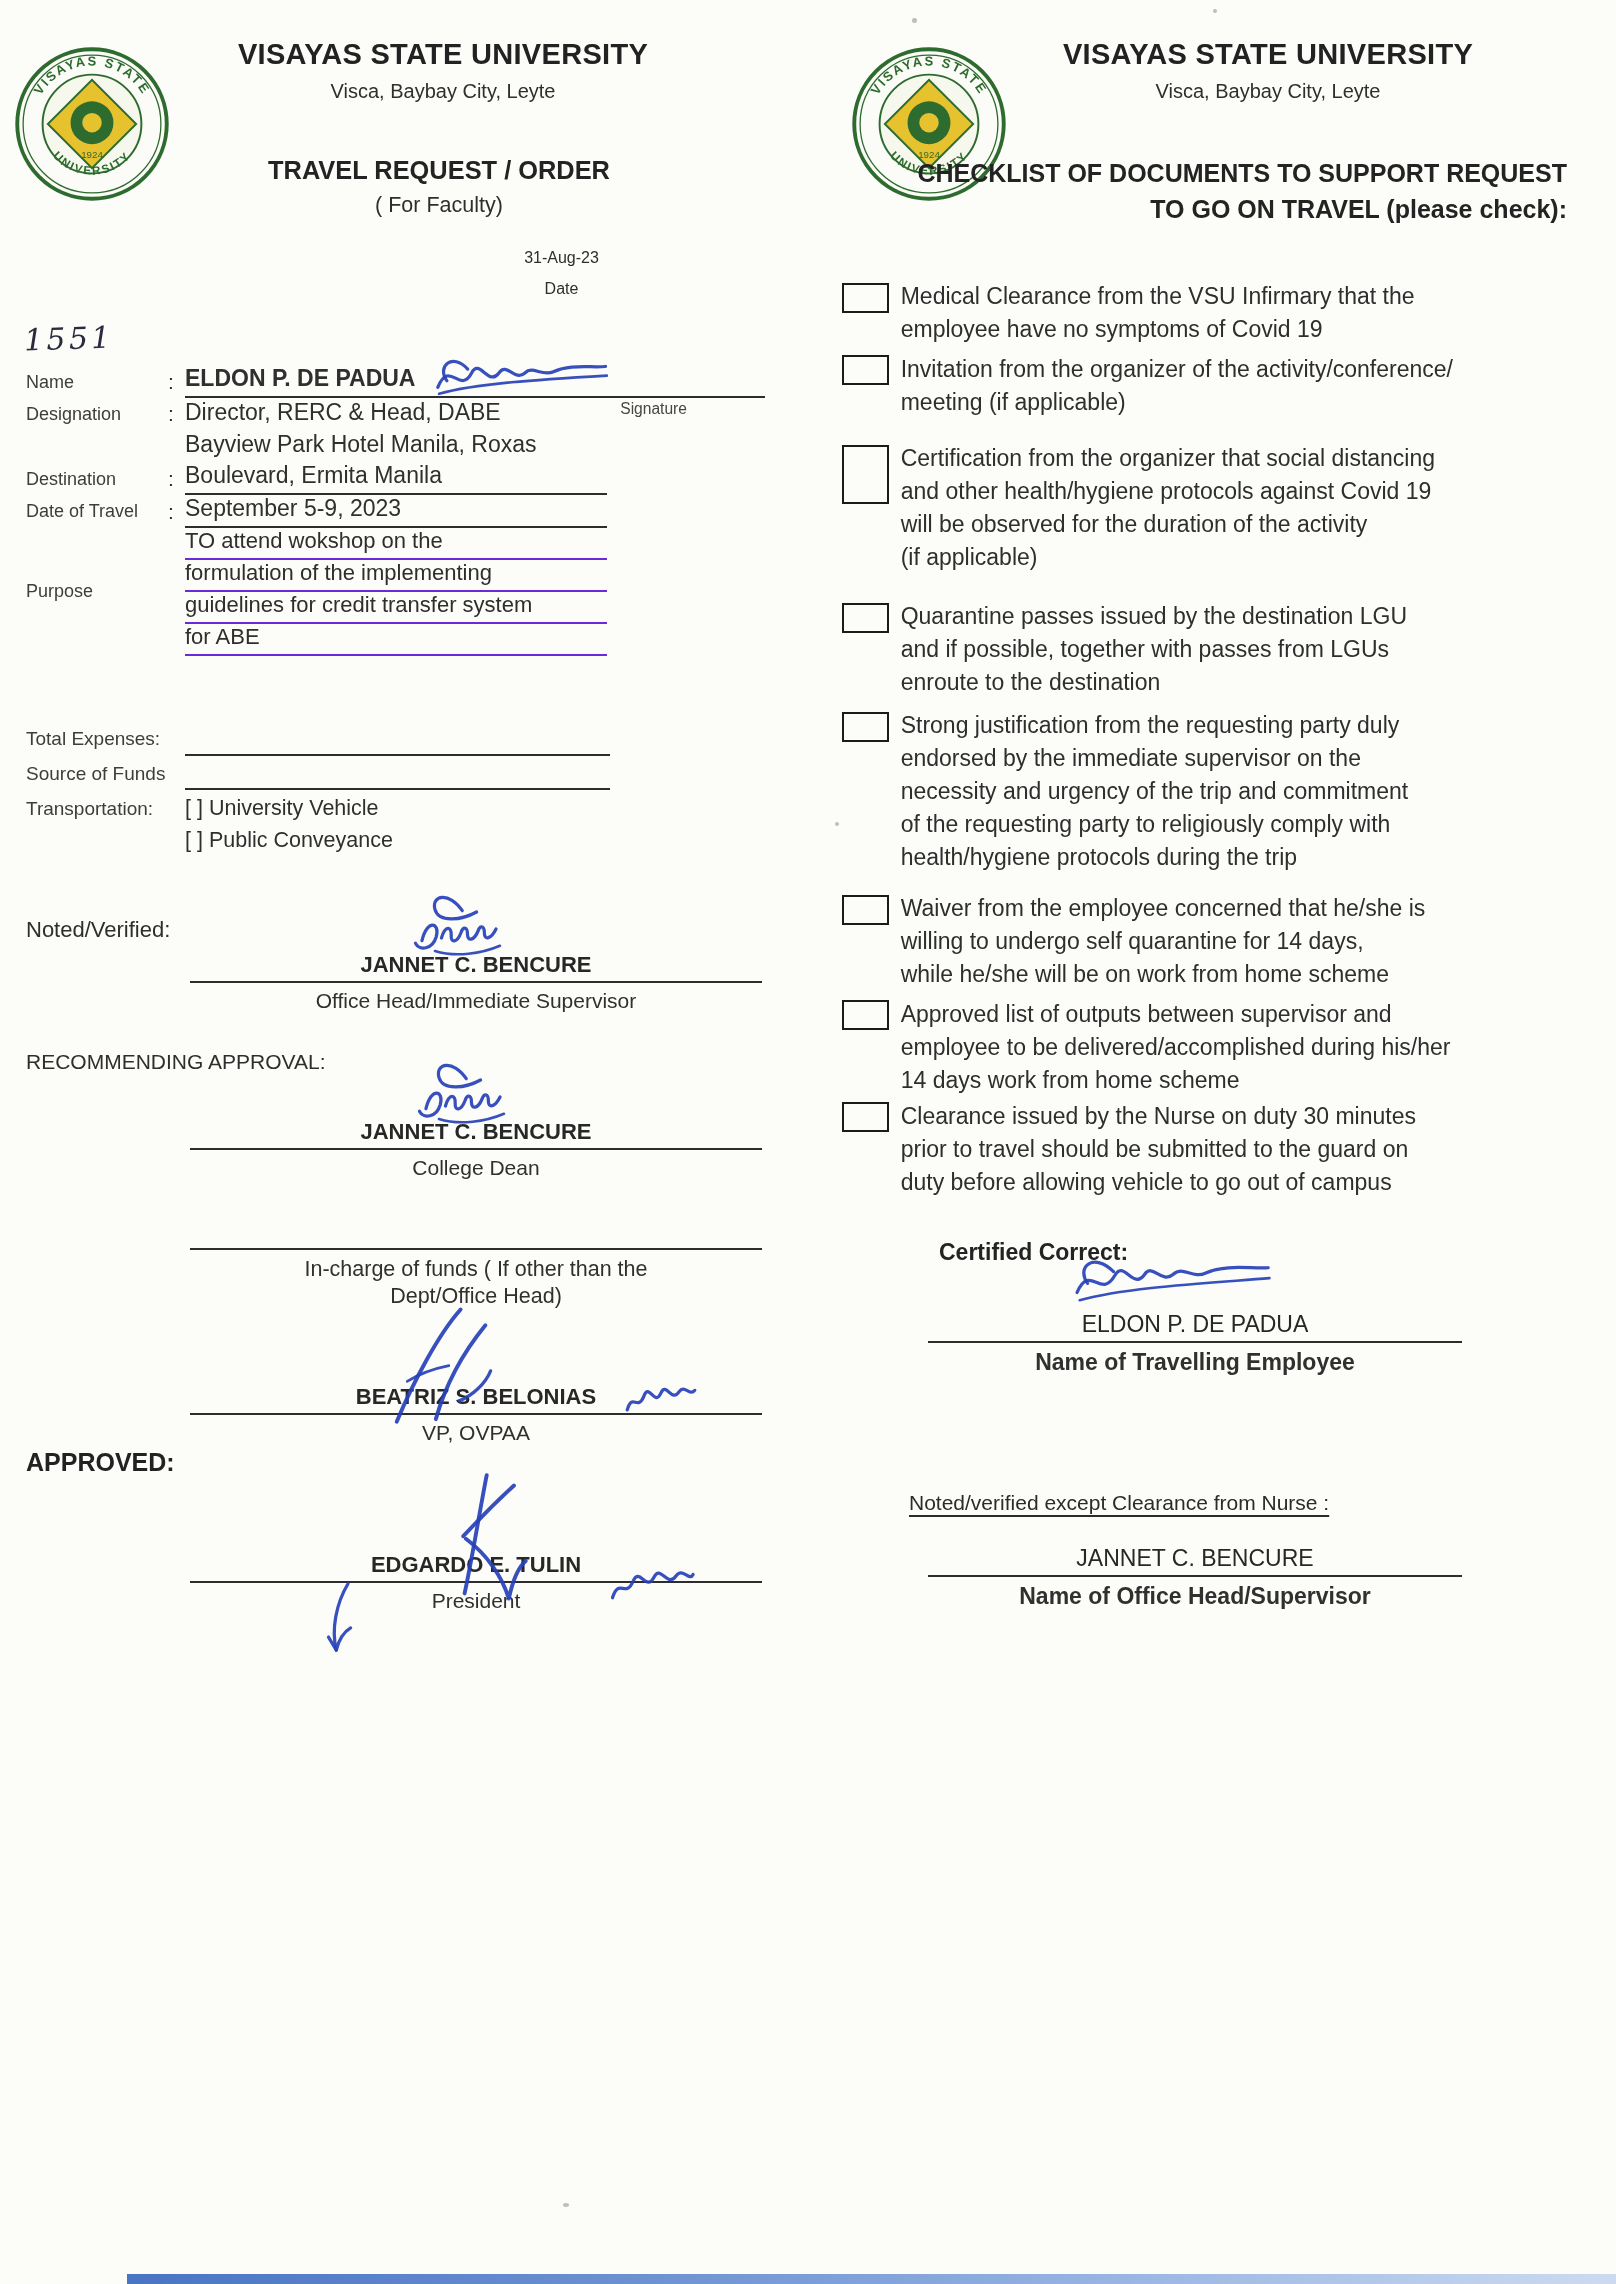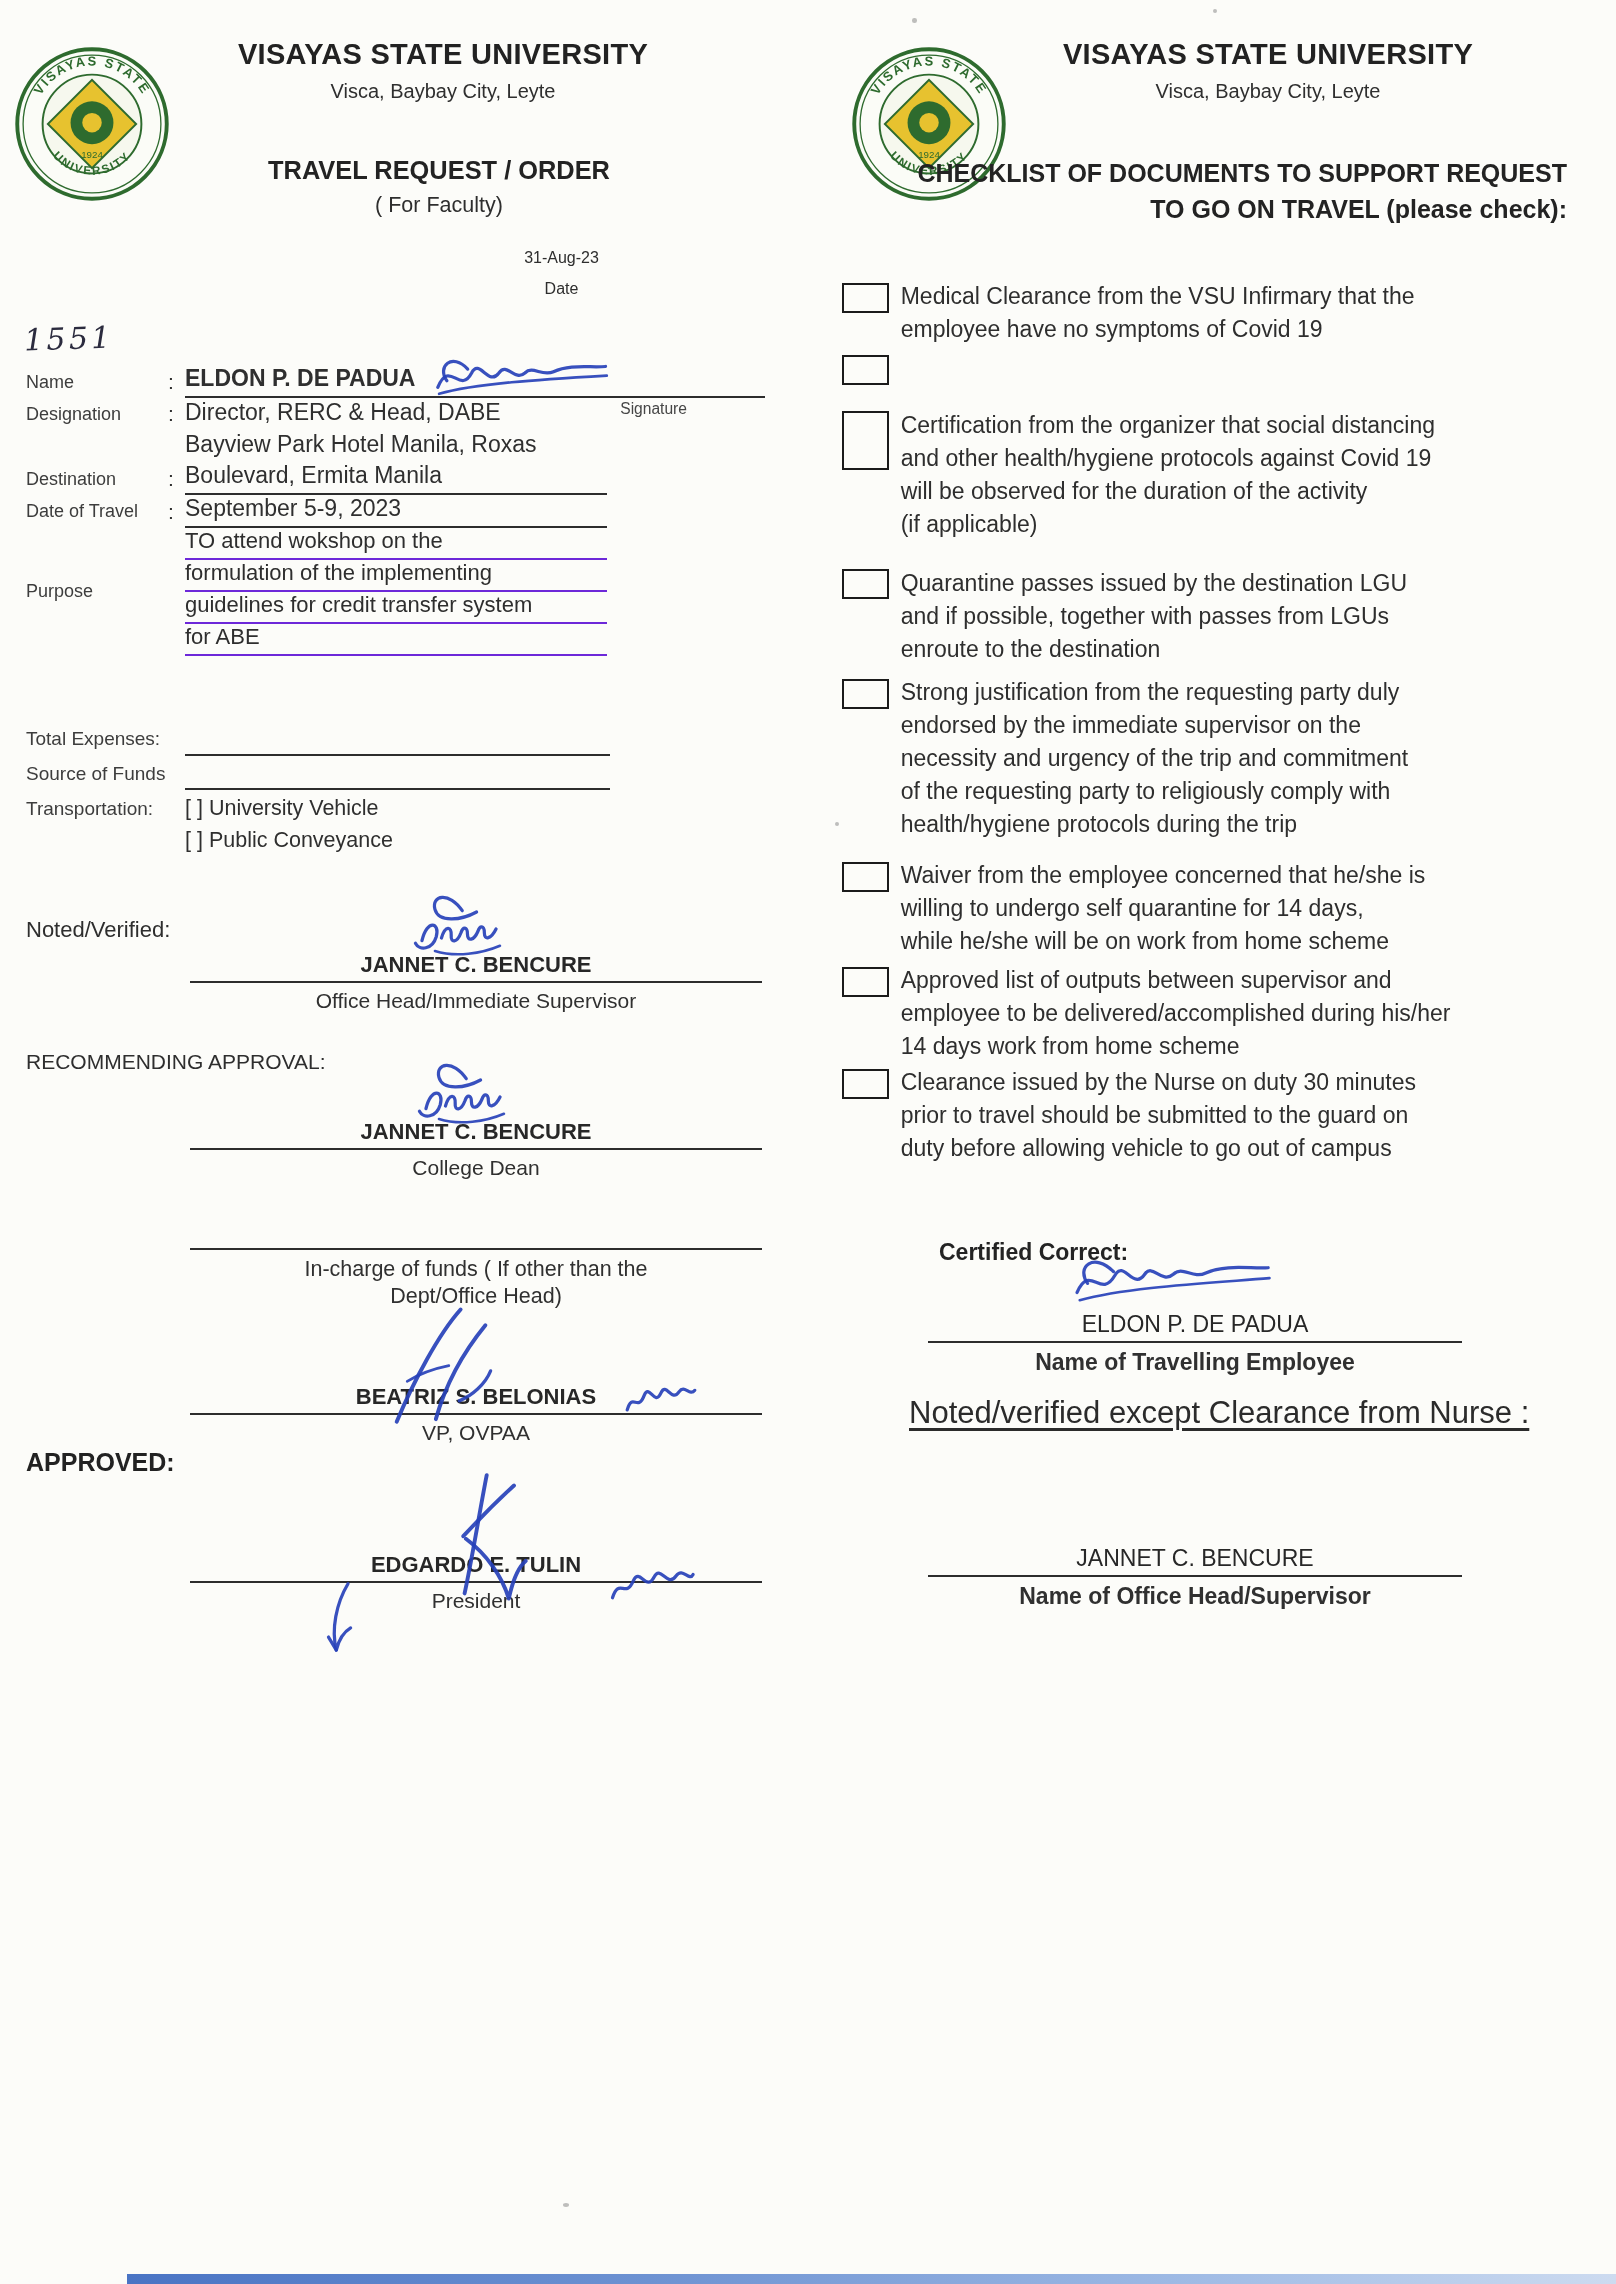--- a/index.html
+++ b/index.html
@@ -71,21 +71,21 @@
   .sigblock.rightcol { left: 928px; width: 534px; }
 
   
   .checklist { position: absolute; left: 842px; top: 280px; width: 765px; }
   .check-item { display: flex; align-items: flex-start; margin-bottom: 6.5px; }
   .checkbox { flex: 0 0 auto; width: 47px; height: 30px; border: 2.6px solid #1b1b1b; margin-right: 11.7px; margin-top: 2.6px; background: transparent; }
   .checkbox.tall { height: 59px; }
   .check-text { font-size: 23px; line-height: 33px; white-space: pre-line; color: #2e2e2e; }
 
   .cert-label { position: absolute; left: 939px; top: 1239px; font-size: 23px; font-weight: bold; color: #232323; }
-  .noted-right-label { position: absolute; left: 909px; top: 1395px; font-size: 31px; color: #2b2b2b; text-decoration: underline; text-underline-offset: 4.6px; }
+  .noted-right-label { position: absolute; left: 909px; top: 1491px; font-size: 21px; color: #2b2b2b; text-decoration: underline; text-underline-offset: 4.6px; }
 
   
   svg.sig { position: absolute; z-index: 2; pointer-events: none; }
   .ink { stroke: #2741b8; fill: none; stroke-linecap: round; stroke-linejoin: round; opacity: .92; }
 
   
   .scan-strip { position: absolute; left: 127px; bottom: 0; width: 1489px; height: 10.4px;
     background: linear-gradient(90deg, #4a74c4 0%, #6d92d2 35%, #9db9e4 70%, #cddbf0 100%); }
   .speck { position: absolute; border-radius: 50%; background: #8a8a8a; opacity: .55; }
 </style>
@@ -295,20 +295,22 @@
   </div>
 
   <div class="checklist">
     <div class="check-item">
       <span class="checkbox"></span>
       <span class="check-text">Medical Clearance from the VSU Infirmary that the
 employee have no symptoms of Covid 19</span>
     </div>
     <div class="check-item">
       <span class="checkbox"></span>
+      <span class="check-text">Invitation from the organizer of the activity/conference/
+meeting (if applicable)</span>
     </div>
     <div class="check-item" style="margin-top:23.5px;">
       <span class="checkbox tall"></span>
       <span class="check-text">Certification from the organizer that social distancing
 and other health/hygiene protocols against Covid 19
 will be observed for the duration of the activity
  (if applicable)</span>
     </div>
     <div class="check-item" style="margin-top:26px;">
       <span class="checkbox"></span>

